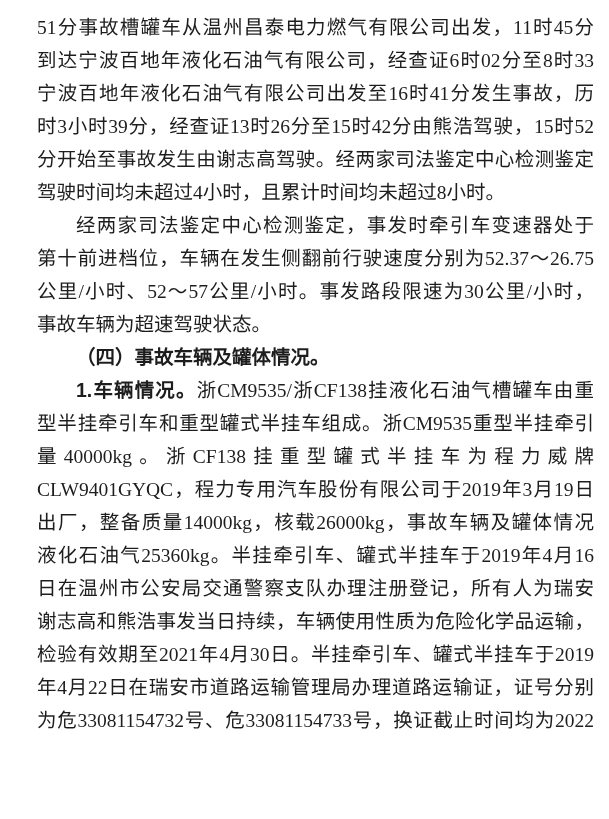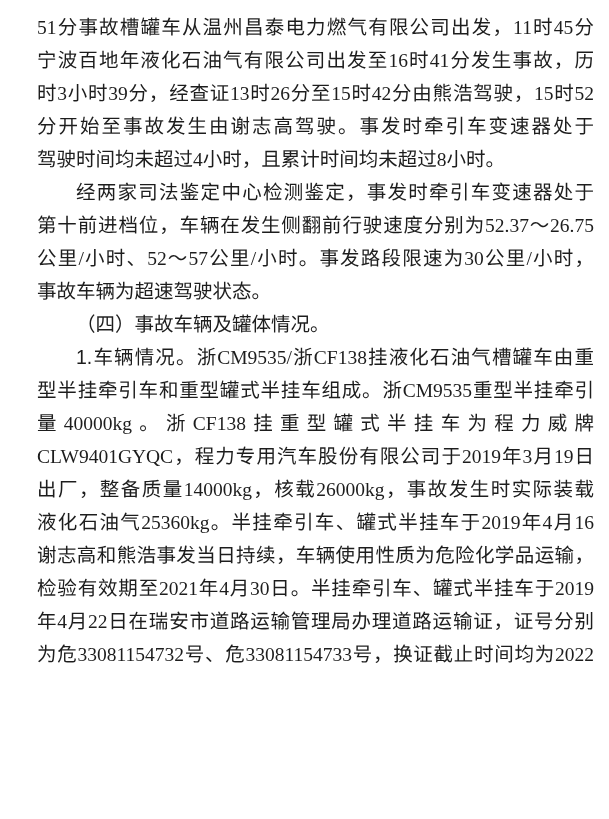--- a/index.html
+++ b/index.html
@@ -28,41 +28,43 @@
     overflow: hidden;
     white-space: normal;
   }
   .line.j {
     text-align-last: justify;
   }
   .line.ind {
     text-indent: 2em;
   }
   .b {
-    font-weight: 400;
+    font-weight: 700;
     font-family: "Liberation Sans", "DejaVu Sans", sans-serif;
   }
 </style>
 </head>
 <body style="background: rgb(255, 255, 255);">
 
 <div class="page" style="color: rgb(29, 29, 29); background: rgb(255, 255, 255);">
     <div class="line j"><span>51分事故槽罐车从温州昌泰电力燃气有限公司出发，11时45分</span></div>
+    <div class="line j"><span>到达宁波百地年液化石油气有限公司，经查证6时02分至8时33</span></div>
     <div class="line j"><span>宁波百地年液化石油气有限公司出发至16时41分发生事故，历</span></div>
     <div class="line j"><span>时3小时39分，经查证13时26分至15时42分由熊浩驾驶，15时52</span></div>
-    <div class="line j"><span>分开始至事故发生由谢志高驾驶。事发时牵引车变速器处于</span></div>
+    <div class="line j"><span>分开始至事故发生由谢志高驾驶。经两家司法鉴定中心检测鉴定</span></div>
     <div class="line"><span>驾驶时间均未超过4小时，且累计时间均未超过8小时。</span></div>
     <div class="line j ind"><span>经两家司法鉴定中心检测鉴定，事发时牵引车变速器处于</span></div>
     <div class="line j"><span>第十前进档位，车辆在发生侧翻前行驶速度分别为52.37～26.75</span></div>
     <div class="line j"><span>公里/小时、52～57公里/小时。事发路段限速为30公里/小时，</span></div>
     <div class="line"><span>事故车辆为超速驾驶状态。</span></div>
     <div class="line ind"><span class="b">（四）事故车辆及罐体情况。</span></div>
     <div class="line j ind"><span class="b">1.车辆情况。</span><span>浙CM9535/浙CF138挂液化石油气槽罐车由重</span></div>
     <div class="line j"><span>型半挂牵引车和重型罐式半挂车组成。浙CM9535重型半挂牵引</span></div>
     <div class="line j"><span>量40000kg。浙CF138挂重型罐式半挂车为程力威牌</span></div>
     <div class="line j"><span>CLW9401GYQC，程力专用汽车股份有限公司于2019年3月19日</span></div>
-    <div class="line j"><span>出厂，整备质量14000kg，核载26000kg，事故发生时实际装载</span></div>
+    <div class="line j"><span>出厂，整备质量14000kg，核载26000kg，事故车辆及罐体情况</span></div>
     <div class="line j"><span>液化石油气25360kg。半挂牵引车、罐式半挂车于2019年4月16</span></div>
+    <div class="line j"><span>日在温州市公安局交通警察支队办理注册登记，所有人为瑞安</span></div>
     <div class="line j"><span>谢志高和熊浩事发当日持续，车辆使用性质为危险化学品运输，</span></div>
     <div class="line j"><span>检验有效期至2021年4月30日。半挂牵引车、罐式半挂车于2019</span></div>
     <div class="line j"><span>年4月22日在瑞安市道路运输管理局办理道路运输证，证号分别</span></div>
     <div class="line j"><span>为危33081154732号、危33081154733号，换证截止时间均为2022</span></div>
   </div>
 
 </body></html>

